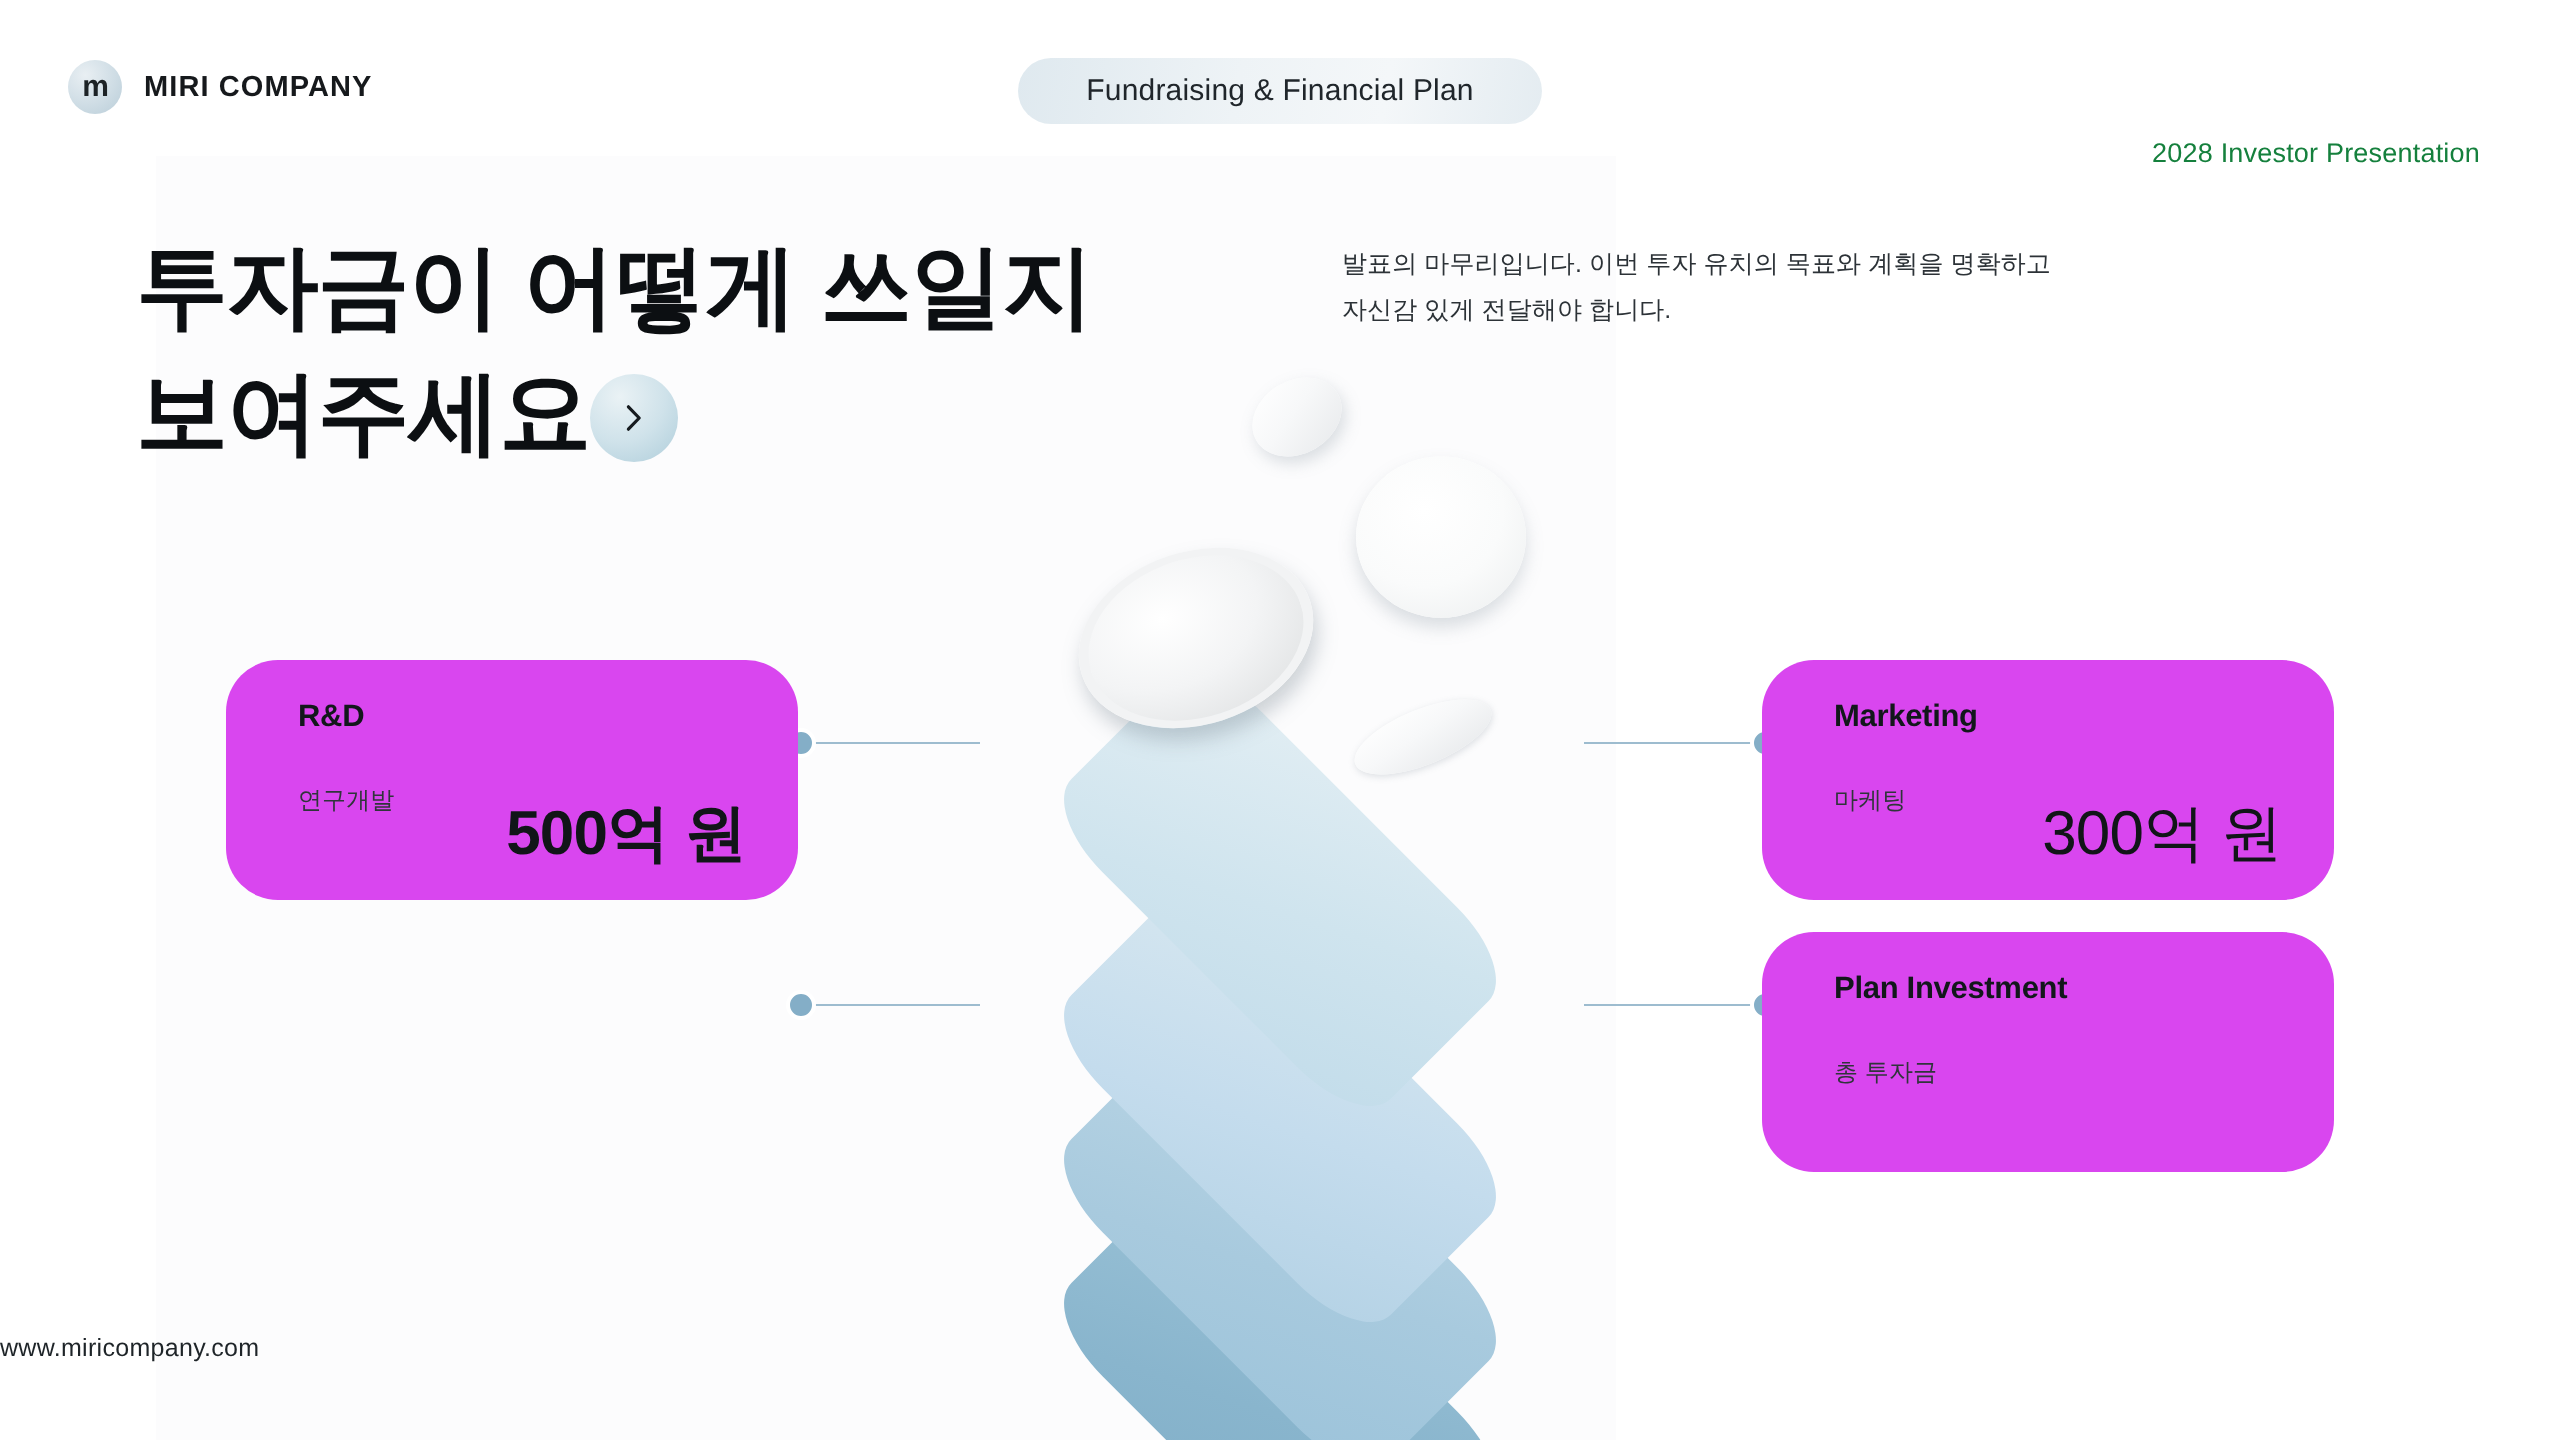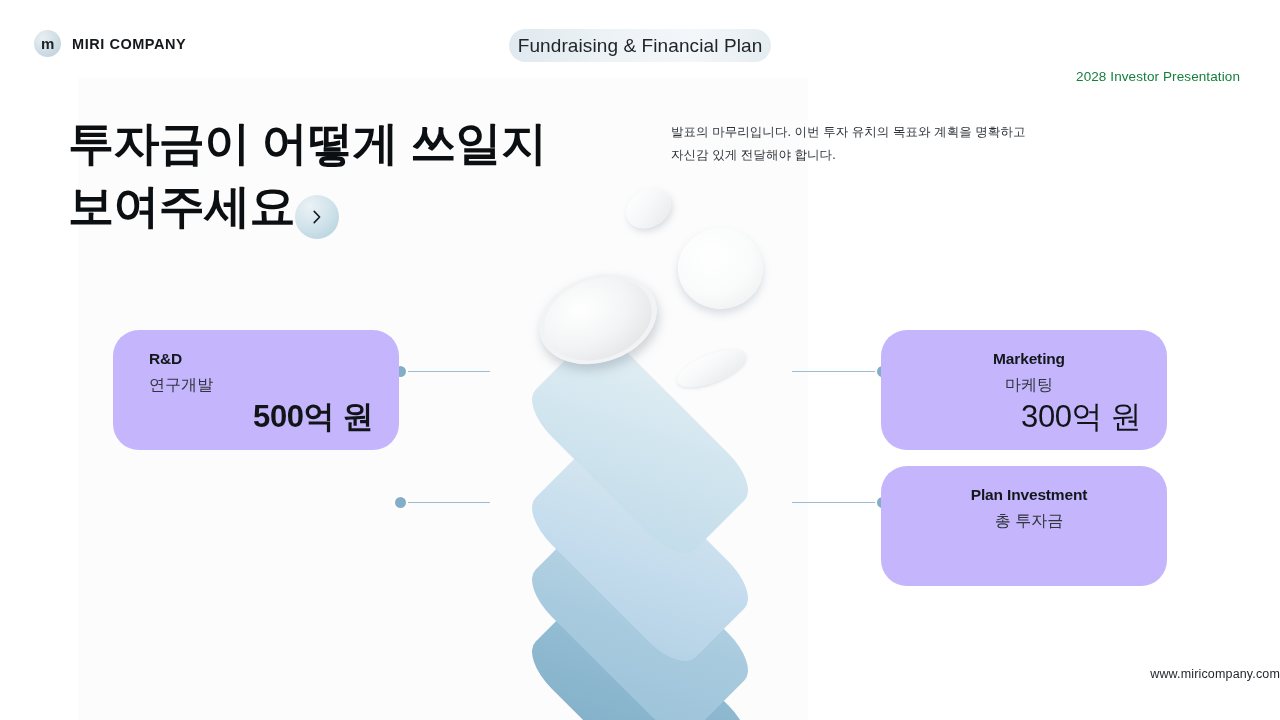--- a/index.html
+++ b/index.html
@@ -73,21 +73,21 @@
     top: 29px;
     width: 262px;
     height: 33px;
     border-radius: 17px;
     background: linear-gradient(100deg, #dfe9ef 0%, #eef3f6 42%, #f4f7f9 70%, #e4ecf1 100%);
     display: flex;
     align-items: center;
     justify-content: center;
   }
   .header-badge span {
-    font-size: 19px;
+    font-size: 15px;
     color: #20262b;
     letter-spacing: 0.1px;
     text-align: right;
   }
 
   .header-right {
     position: absolute;
     right: 40px;
     top: 36px;
     font-size: 13.5px;
@@ -106,21 +106,21 @@
   .title-line {
     font-size: 46px;
     font-weight: 700;
     line-height: 1.38;
     color: #0c0f12;
     letter-spacing: -0.6px;
     white-space: nowrap;
   }
   .title-line-2 {
     display: flex;
-    align-items: flex-end;
+    align-items: center;
   }
   .chevron-btn {
     width: 44px;
     height: 44px;
     border-radius: 50%;
     background: radial-gradient(circle at 34% 26%, #eaf2f5 0%, #cfe2ea 52%, #aecdda 100%);
     display: inline-flex;
     align-items: center;
     justify-content: center;
     flex: 0 0 auto;
@@ -202,38 +202,38 @@
     transform: rotate(-22deg) scaleY(0.38);
     box-shadow: 0 3px 6px rgba(120,135,148,0.24);
   }
 
   
   .card {
     position: absolute;
     width: 286px;
     height: 120px;
     border-radius: 26px;
-    background: #c4b5fd;
+    background: #d946ef;
     padding: 20px 26px 0 36px;
   }
   .card-left { left: 113px; }
-  .card-right { left: 881px; text-align: center; }
+  .card-right { left: 881px; }
   .card-row-1 { top: 330px; }
   .card-row-2 { top: 466px; }
 
   .card-title {
     font-size: 15.5px;
     font-weight: 700;
     color: #12171b;
     letter-spacing: -0.15px;
     line-height: 1.2;
   }
   .card-sub {
-    margin-top: 6px;
-    font-size: 16px;
+    margin-top: 23px;
+    font-size: 12px;
     color: #2f353a;
     letter-spacing: 0.05px;
   }
   .card-value {
     position: absolute;
     right: 26px;
     bottom: 18px;
     font-size: 31px;
     color: #111518;
     letter-spacing: -0.4px;
@@ -265,21 +265,21 @@
   .dot-l2 { left: 393px; top: 495px; }
   .dot-r1 { left: 875px; top: 364px; }
   .dot-r2 { left: 875px; top: 495px; }
 
   
   .footer {
     position: absolute;
     left: 0;
     top: 667px;
     width: 1280px;
-    text-align: right;
+    text-align: left;
     font-size: 12.5px;
     color: #1e2428;
     letter-spacing: 0.15px;
   }
 </style>
 </head>
 <body>
 
 <div id="slide">
 

